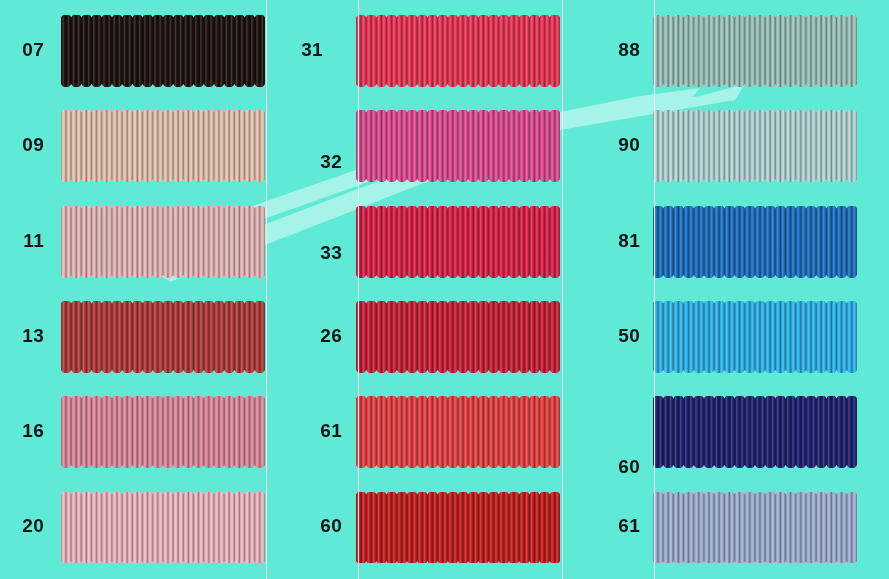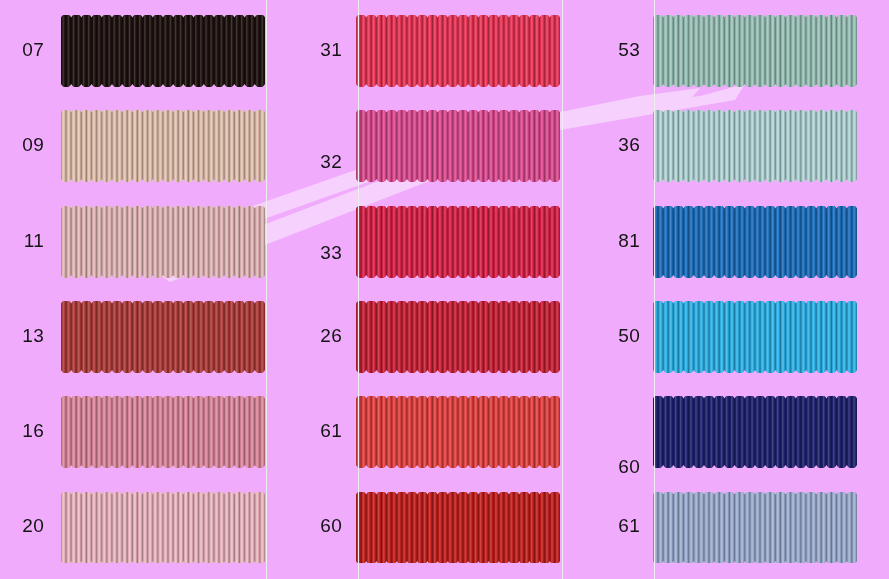--- a/index.html
+++ b/index.html
@@ -1,18 +1,18 @@
 <!DOCTYPE html>
 <html><head>
 <meta charset="utf-8">
 <title>Ribbon Color Chart</title>
 <style>
   html,body{margin:0;padding:0;}
   body{width:889px;height:579px;background:#ffffff;font-family:"Liberation Sans",sans-serif;overflow:hidden;}
-  #chart{position:relative;width:889px;height:579px;background:#f0abfc;}
+  #chart{position:relative;width:889px;height:579px;background:#5eead4;font-weight:bold;}
   .col-rule{position:absolute;top:0;bottom:0;width:1px;background:#ededed;}
   .swatch-label{position:absolute;font-size:19px;line-height:22px;color:#141414;
     font-family:"Liberation Sans",sans-serif;text-align:right;letter-spacing:0.3px;}
   .ribbon{position:absolute;}
   .ribbon svg{display:block;}
   #wm{position:absolute;left:0;top:0;width:889px;height:579px;pointer-events:none;}
 </style>
 </head>
 <body>
 
@@ -127,21 +127,21 @@
             <stop offset="0.18" stop-color="rgb(214,48,78)"></stop>
             <stop offset="0.42" stop-color="rgb(241,87,116)"></stop>
             <stop offset="0.62" stop-color="rgb(239,63,95)"></stop>
             <stop offset="0.84" stop-color="rgb(190,42,70)"></stop>
             <stop offset="1" stop-color="rgb(157,35,57)"></stop>
           </linearGradient>
         </defs>
         <path d="M0 2.6 C 2.6519999999999997 -2.4699999999999998 7.548 -2.4699999999999998 10.2 2.6 C 12.851999999999999 -2.4699999999999998 17.747999999999998 -2.4699999999999998 20.4 2.6 C 23.052 -2.4699999999999998 27.947999999999997 -2.4699999999999998 30.599999999999998 2.6 C 33.251999999999995 -2.4699999999999998 38.147999999999996 -2.4699999999999998 40.8 2.6 C 43.452 -2.4699999999999998 48.348 -2.4699999999999998 51 2.6 C 53.652 -2.4699999999999998 58.548 -2.4699999999999998 61.2 2.6 C 63.852000000000004 -2.4699999999999998 68.748 -2.4699999999999998 71.4 2.6 C 74.052 -2.4699999999999998 78.94800000000001 -2.4699999999999998 81.60000000000001 2.6 C 84.25200000000001 -2.4699999999999998 89.14800000000001 -2.4699999999999998 91.80000000000001 2.6 C 94.45200000000001 -2.4699999999999998 99.34800000000001 -2.4699999999999998 102.00000000000001 2.6 C 104.65200000000002 -2.4699999999999998 109.54800000000002 -2.4699999999999998 112.20000000000002 2.6 C 114.85200000000002 -2.4699999999999998 119.74800000000002 -2.4699999999999998 122.40000000000002 2.6 C 125.05200000000002 -2.4699999999999998 129.94800000000004 -2.4699999999999998 132.60000000000002 2.6 C 135.252 -2.4699999999999998 140.14800000000002 -2.4699999999999998 142.8 2.6 C 145.452 -2.4699999999999998 150.348 -2.4699999999999998 153 2.6 C 155.652 -2.4699999999999998 160.548 -2.4699999999999998 163.2 2.6 C 165.85199999999998 -2.4699999999999998 170.748 -2.4699999999999998 173.39999999999998 2.6 C 176.05199999999996 -2.4699999999999998 180.94799999999998 -2.4699999999999998 183.59999999999997 2.6 C 186.25199999999995 -2.4699999999999998 191.14799999999997 -2.4699999999999998 193.79999999999995 2.6 C 196.45199999999994 -2.4699999999999998 201.34799999999996 -2.4699999999999998 203.99999999999994 2.6 C 206.65199999999993 -2.4699999999999998 211.54799999999994 -2.4699999999999998 214.19999999999993 2.6 L 204 68.9 C 201.348 73.97 196.452 73.97 193.8 68.9 C 191.14800000000002 73.97 186.252 73.97 183.60000000000002 68.9 C 180.94800000000004 73.97 176.05200000000002 73.97 173.40000000000003 68.9 C 170.74800000000005 73.97 165.85200000000003 73.97 163.20000000000005 68.9 C 160.54800000000006 73.97 155.65200000000004 73.97 153.00000000000006 68.9 C 150.34800000000007 73.97 145.45200000000006 73.97 142.80000000000007 68.9 C 140.14800000000008 73.97 135.25200000000007 73.97 132.60000000000008 68.9 C 129.9480000000001 73.97 125.05200000000008 73.97 122.40000000000008 68.9 C 119.74800000000008 73.97 114.85200000000007 73.97 112.20000000000007 68.9 C 109.54800000000007 73.97 104.65200000000007 73.97 102.00000000000007 68.9 C 99.34800000000007 73.97 94.45200000000007 73.97 91.80000000000007 68.9 C 89.14800000000007 73.97 84.25200000000007 73.97 81.60000000000007 68.9 C 78.94800000000006 73.97 74.05200000000006 73.97 71.40000000000006 68.9 C 68.74800000000006 73.97 63.85200000000006 73.97 61.20000000000006 68.9 C 58.54800000000006 73.97 53.65200000000006 73.97 51.00000000000006 68.9 C 48.348000000000056 73.97 43.452000000000055 73.97 40.800000000000054 68.9 C 38.14800000000005 73.97 33.25200000000005 73.97 30.600000000000055 68.9 C 27.948000000000054 73.97 23.052000000000056 73.97 20.400000000000055 68.9 C 17.748000000000054 73.97 12.852000000000055 73.97 10.200000000000056 68.9 C 7.548000000000057 73.97 2.6520000000000565 73.97 5.684341886080802e-14 68.9 C -2.651999999999943 73.97 -7.547999999999943 73.97 -10.199999999999942 68.9 Z" fill="url(#g6)"></path>
       </svg>
     </div>
-    <div class="swatch-label" style="left: 282px; width: 60px; top: 38.75px;">31</div>
+    <div class="swatch-label" style="left: 282px; width: 60px; top: 38.75px; text-align: center;">31</div>
     <div class="ribbon" style="left: 356px; top: 110.4px; width: 204px; height: 71.5px;">
       <svg width="204" height="71.5" viewBox="0 0 204 71.5" xmlns="http://www.w3.org/2000/svg">
         <defs>
           <linearGradient id="g7" x1="0" y1="0" x2="5.1" y2="0" gradientUnits="userSpaceOnUse" spreadMethod="repeat">
             <stop offset="0" stop-color="rgb(148,50,97)"></stop>
             <stop offset="0.18" stop-color="rgb(203,68,132)"></stop>
             <stop offset="0.42" stop-color="rgb(230,106,165)"></stop>
             <stop offset="0.62" stop-color="rgb(227,85,152)"></stop>
             <stop offset="0.84" stop-color="rgb(180,61,118)"></stop>
             <stop offset="1" stop-color="rgb(148,50,97)"></stop>
@@ -223,37 +223,37 @@
             <stop offset="0.18" stop-color="rgb(140,177,168)"></stop>
             <stop offset="0.42" stop-color="rgb(173,207,199)"></stop>
             <stop offset="0.62" stop-color="rgb(161,200,190)"></stop>
             <stop offset="0.84" stop-color="rgb(125,158,150)"></stop>
             <stop offset="1" stop-color="rgb(103,130,123)"></stop>
           </linearGradient>
         </defs>
         <path d="M0 2.6 C 2.6519999999999997 -2.4699999999999998 7.548 -2.4699999999999998 10.2 2.6 C 12.851999999999999 -2.4699999999999998 17.747999999999998 -2.4699999999999998 20.4 2.6 C 23.052 -2.4699999999999998 27.947999999999997 -2.4699999999999998 30.599999999999998 2.6 C 33.251999999999995 -2.4699999999999998 38.147999999999996 -2.4699999999999998 40.8 2.6 C 43.452 -2.4699999999999998 48.348 -2.4699999999999998 51 2.6 C 53.652 -2.4699999999999998 58.548 -2.4699999999999998 61.2 2.6 C 63.852000000000004 -2.4699999999999998 68.748 -2.4699999999999998 71.4 2.6 C 74.052 -2.4699999999999998 78.94800000000001 -2.4699999999999998 81.60000000000001 2.6 C 84.25200000000001 -2.4699999999999998 89.14800000000001 -2.4699999999999998 91.80000000000001 2.6 C 94.45200000000001 -2.4699999999999998 99.34800000000001 -2.4699999999999998 102.00000000000001 2.6 C 104.65200000000002 -2.4699999999999998 109.54800000000002 -2.4699999999999998 112.20000000000002 2.6 C 114.85200000000002 -2.4699999999999998 119.74800000000002 -2.4699999999999998 122.40000000000002 2.6 C 125.05200000000002 -2.4699999999999998 129.94800000000004 -2.4699999999999998 132.60000000000002 2.6 C 135.252 -2.4699999999999998 140.14800000000002 -2.4699999999999998 142.8 2.6 C 145.452 -2.4699999999999998 150.348 -2.4699999999999998 153 2.6 C 155.652 -2.4699999999999998 160.548 -2.4699999999999998 163.2 2.6 C 165.85199999999998 -2.4699999999999998 170.748 -2.4699999999999998 173.39999999999998 2.6 C 176.05199999999996 -2.4699999999999998 180.94799999999998 -2.4699999999999998 183.59999999999997 2.6 C 186.25199999999995 -2.4699999999999998 191.14799999999997 -2.4699999999999998 193.79999999999995 2.6 C 196.45199999999994 -2.4699999999999998 201.34799999999996 -2.4699999999999998 203.99999999999994 2.6 C 206.65199999999993 -2.4699999999999998 211.54799999999994 -2.4699999999999998 214.19999999999993 2.6 L 204 68.9 C 201.348 73.97 196.452 73.97 193.8 68.9 C 191.14800000000002 73.97 186.252 73.97 183.60000000000002 68.9 C 180.94800000000004 73.97 176.05200000000002 73.97 173.40000000000003 68.9 C 170.74800000000005 73.97 165.85200000000003 73.97 163.20000000000005 68.9 C 160.54800000000006 73.97 155.65200000000004 73.97 153.00000000000006 68.9 C 150.34800000000007 73.97 145.45200000000006 73.97 142.80000000000007 68.9 C 140.14800000000008 73.97 135.25200000000007 73.97 132.60000000000008 68.9 C 129.9480000000001 73.97 125.05200000000008 73.97 122.40000000000008 68.9 C 119.74800000000008 73.97 114.85200000000007 73.97 112.20000000000007 68.9 C 109.54800000000007 73.97 104.65200000000007 73.97 102.00000000000007 68.9 C 99.34800000000007 73.97 94.45200000000007 73.97 91.80000000000007 68.9 C 89.14800000000007 73.97 84.25200000000007 73.97 81.60000000000007 68.9 C 78.94800000000006 73.97 74.05200000000006 73.97 71.40000000000006 68.9 C 68.74800000000006 73.97 63.85200000000006 73.97 61.20000000000006 68.9 C 58.54800000000006 73.97 53.65200000000006 73.97 51.00000000000006 68.9 C 48.348000000000056 73.97 43.452000000000055 73.97 40.800000000000054 68.9 C 38.14800000000005 73.97 33.25200000000005 73.97 30.600000000000055 68.9 C 27.948000000000054 73.97 23.052000000000056 73.97 20.400000000000055 68.9 C 17.748000000000054 73.97 12.852000000000055 73.97 10.200000000000056 68.9 C 7.548000000000057 73.97 2.6520000000000565 73.97 5.684341886080802e-14 68.9 C -2.651999999999943 73.97 -7.547999999999943 73.97 -10.199999999999942 68.9 Z" fill="url(#g12)"></path>
       </svg>
     </div>
-    <div class="swatch-label" style="left: 580px; width: 60px; top: 38.75px;">53</div>
+    <div class="swatch-label" style="left: 580px; width: 60px; top: 38.75px;">88</div>
     <div class="ribbon" style="left: 653px; top: 110.4px; width: 204px; height: 71.5px;">
       <svg width="204" height="71.5" viewBox="0 0 204 71.5" xmlns="http://www.w3.org/2000/svg">
         <defs>
           <linearGradient id="g13" x1="0" y1="0" x2="5.1" y2="0" gradientUnits="userSpaceOnUse" spreadMethod="repeat">
             <stop offset="0" stop-color="rgb(119,142,143)"></stop>
             <stop offset="0.18" stop-color="rgb(162,194,194)"></stop>
             <stop offset="0.42" stop-color="rgb(193,222,223)"></stop>
             <stop offset="0.62" stop-color="rgb(184,217,218)"></stop>
             <stop offset="0.84" stop-color="rgb(144,172,173)"></stop>
             <stop offset="1" stop-color="rgb(119,142,143)"></stop>
           </linearGradient>
         </defs>
         <path d="M0 2.6 C 2.6519999999999997 -2.4699999999999998 7.548 -2.4699999999999998 10.2 2.6 C 12.851999999999999 -2.4699999999999998 17.747999999999998 -2.4699999999999998 20.4 2.6 C 23.052 -2.4699999999999998 27.947999999999997 -2.4699999999999998 30.599999999999998 2.6 C 33.251999999999995 -2.4699999999999998 38.147999999999996 -2.4699999999999998 40.8 2.6 C 43.452 -2.4699999999999998 48.348 -2.4699999999999998 51 2.6 C 53.652 -2.4699999999999998 58.548 -2.4699999999999998 61.2 2.6 C 63.852000000000004 -2.4699999999999998 68.748 -2.4699999999999998 71.4 2.6 C 74.052 -2.4699999999999998 78.94800000000001 -2.4699999999999998 81.60000000000001 2.6 C 84.25200000000001 -2.4699999999999998 89.14800000000001 -2.4699999999999998 91.80000000000001 2.6 C 94.45200000000001 -2.4699999999999998 99.34800000000001 -2.4699999999999998 102.00000000000001 2.6 C 104.65200000000002 -2.4699999999999998 109.54800000000002 -2.4699999999999998 112.20000000000002 2.6 C 114.85200000000002 -2.4699999999999998 119.74800000000002 -2.4699999999999998 122.40000000000002 2.6 C 125.05200000000002 -2.4699999999999998 129.94800000000004 -2.4699999999999998 132.60000000000002 2.6 C 135.252 -2.4699999999999998 140.14800000000002 -2.4699999999999998 142.8 2.6 C 145.452 -2.4699999999999998 150.348 -2.4699999999999998 153 2.6 C 155.652 -2.4699999999999998 160.548 -2.4699999999999998 163.2 2.6 C 165.85199999999998 -2.4699999999999998 170.748 -2.4699999999999998 173.39999999999998 2.6 C 176.05199999999996 -2.4699999999999998 180.94799999999998 -2.4699999999999998 183.59999999999997 2.6 C 186.25199999999995 -2.4699999999999998 191.14799999999997 -2.4699999999999998 193.79999999999995 2.6 C 196.45199999999994 -2.4699999999999998 201.34799999999996 -2.4699999999999998 203.99999999999994 2.6 C 206.65199999999993 -2.4699999999999998 211.54799999999994 -2.4699999999999998 214.19999999999993 2.6 L 204 68.9 C 201.348 73.97 196.452 73.97 193.8 68.9 C 191.14800000000002 73.97 186.252 73.97 183.60000000000002 68.9 C 180.94800000000004 73.97 176.05200000000002 73.97 173.40000000000003 68.9 C 170.74800000000005 73.97 165.85200000000003 73.97 163.20000000000005 68.9 C 160.54800000000006 73.97 155.65200000000004 73.97 153.00000000000006 68.9 C 150.34800000000007 73.97 145.45200000000006 73.97 142.80000000000007 68.9 C 140.14800000000008 73.97 135.25200000000007 73.97 132.60000000000008 68.9 C 129.9480000000001 73.97 125.05200000000008 73.97 122.40000000000008 68.9 C 119.74800000000008 73.97 114.85200000000007 73.97 112.20000000000007 68.9 C 109.54800000000007 73.97 104.65200000000007 73.97 102.00000000000007 68.9 C 99.34800000000007 73.97 94.45200000000007 73.97 91.80000000000007 68.9 C 89.14800000000007 73.97 84.25200000000007 73.97 81.60000000000007 68.9 C 78.94800000000006 73.97 74.05200000000006 73.97 71.40000000000006 68.9 C 68.74800000000006 73.97 63.85200000000006 73.97 61.20000000000006 68.9 C 58.54800000000006 73.97 53.65200000000006 73.97 51.00000000000006 68.9 C 48.348000000000056 73.97 43.452000000000055 73.97 40.800000000000054 68.9 C 38.14800000000005 73.97 33.25200000000005 73.97 30.600000000000055 68.9 C 27.948000000000054 73.97 23.052000000000056 73.97 20.400000000000055 68.9 C 17.748000000000054 73.97 12.852000000000055 73.97 10.200000000000056 68.9 C 7.548000000000057 73.97 2.6520000000000565 73.97 5.684341886080802e-14 68.9 C -2.651999999999943 73.97 -7.547999999999943 73.97 -10.199999999999942 68.9 Z" fill="url(#g13)"></path>
       </svg>
     </div>
-    <div class="swatch-label" style="left: 580px; width: 60px; top: 134.15px;">36</div>
+    <div class="swatch-label" style="left: 580px; width: 60px; top: 134.15px;">90</div>
     <div class="ribbon" style="left: 653px; top: 206px; width: 204px; height: 71.5px;">
       <svg width="204" height="71.5" viewBox="0 0 204 71.5" xmlns="http://www.w3.org/2000/svg">
         <defs>
           <linearGradient id="g14" x1="0" y1="0" x2="5.1" y2="0" gradientUnits="userSpaceOnUse" spreadMethod="repeat">
             <stop offset="0" stop-color="rgb(18,74,127)"></stop>
             <stop offset="0.18" stop-color="rgb(24,101,174)"></stop>
             <stop offset="0.42" stop-color="rgb(66,136,204)"></stop>
             <stop offset="0.62" stop-color="rgb(38,119,196)"></stop>
             <stop offset="0.84" stop-color="rgb(22,90,154)"></stop>
             <stop offset="1" stop-color="rgb(18,74,127)"></stop>

